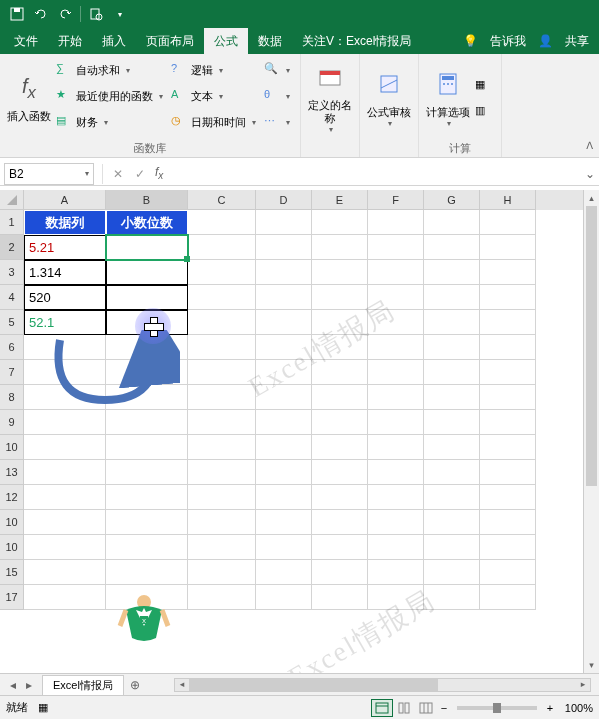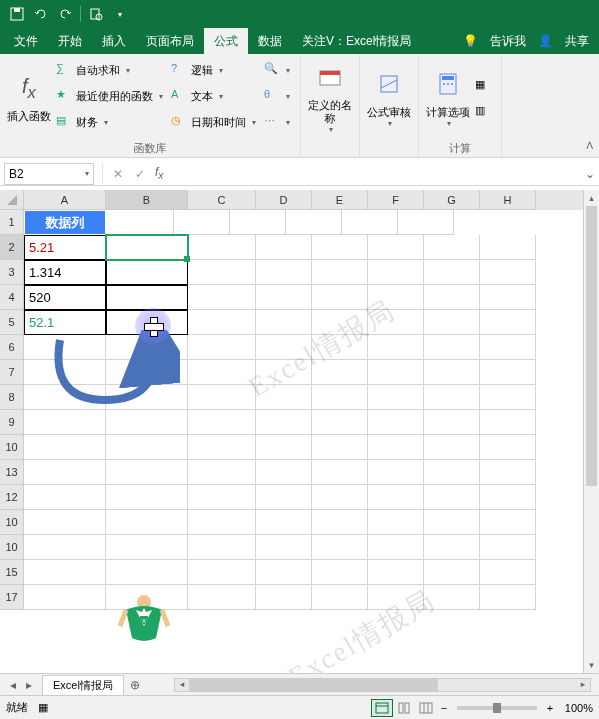--- a/index.html
+++ b/index.html
@@ -50,21 +50,21 @@
 .grid-wrap { position: absolute; top: 190px; left: 0; right: 0; bottom: 46px; overflow: hidden; background: #fff; }
 .col-headers { display: flex; height: 20px; background: #e6e6e6; position: sticky; top: 0; }
 .corner { width: 24px; height: 20px; background: #e6e6e6; border-right: 1px solid #ccc; border-bottom: 1px solid #ccc; display: flex; align-items: center; justify-content: center; }
 .col-h { height: 20px; border-right: 1px solid #ccc; border-bottom: 1px solid #ccc; text-align: center; font-size: 11px; color: #333; line-height: 20px; background: #e6e6e6; }
 .col-h.sel { background: #d2d2d2; }
 .grid-body { position: absolute; top: 20px; left: 0; right: 0; bottom: 18px; overflow: hidden; }
 .row { display: flex; height: 25px; }
 .row-h { width: 24px; background: #e6e6e6; border-right: 1px solid #ccc; border-bottom: 1px solid #ccc; text-align: center; font-size: 11px; color: #333; line-height: 25px; }
 .row-h.sel { background: #d2d2d2; }
 .cell { border-right: 1px solid #d4d4d4; border-bottom: 1px solid #d4d4d4; padding: 0 4px; font-size: 13px; display: flex; align-items: center; position: relative; }
-.cell.hdr { background: #3b82f6; color: #fff; font-weight: bold; border: 1px solid #fff; justify-content: center; }
+.cell.hdr { background: #1d4ed8; color: #fff; font-weight: bold; border: 1px solid #fff; justify-content: center; }
 .cell.bordered { border: 1px solid #000; }
 .cell.red { color: #c00000; }
 .cell.green { color: #1fa463; }
 .cell.selected { outline: 2px solid #1fa463; outline-offset: -1px; z-index: 5; }
 .fill-handle { position: absolute; right: -3px; bottom: -3px; width: 6px; height: 6px; background: #1fa463; z-index: 6; }
 
 
 .watermark { position: absolute; font-size: 28px; color: rgba(0,0,0,0.12); transform: rotate(-30deg); pointer-events: none; font-family: "KaiTi", serif; letter-spacing: 2px; }
 
 
@@ -293,20 +293,21 @@
       <div class="col-h" style="width: 56px;">D</div>
       <div class="col-h" style="width: 56px;">E</div>
       <div class="col-h" style="width: 56px;">F</div>
       <div class="col-h" style="width: 56px;">G</div>
       <div class="col-h" style="width: 56px;">H</div>
     </div>
   <div class="grid-body" id="grid-body">
       <div class="row">
         <div class="row-h">1</div>
         <div class="cell hdr" style="width: 82px;">数据列</div>
+        <div class="cell hdr" style="width: 82px;">小数位数</div>
         <div class="cell" style="width: 68px;"></div>
         <div class="cell" style="width: 56px;"></div>
         <div class="cell" style="width: 56px;"></div>
         <div class="cell" style="width: 56px;"></div>
         <div class="cell" style="width: 56px;"></div>
         <div class="cell" style="width: 56px;"></div>
       </div>
       <div class="row">
         <div class="row-h sel">2</div>
         <div class="cell bordered red" style="width: 82px;">5.21</div>

